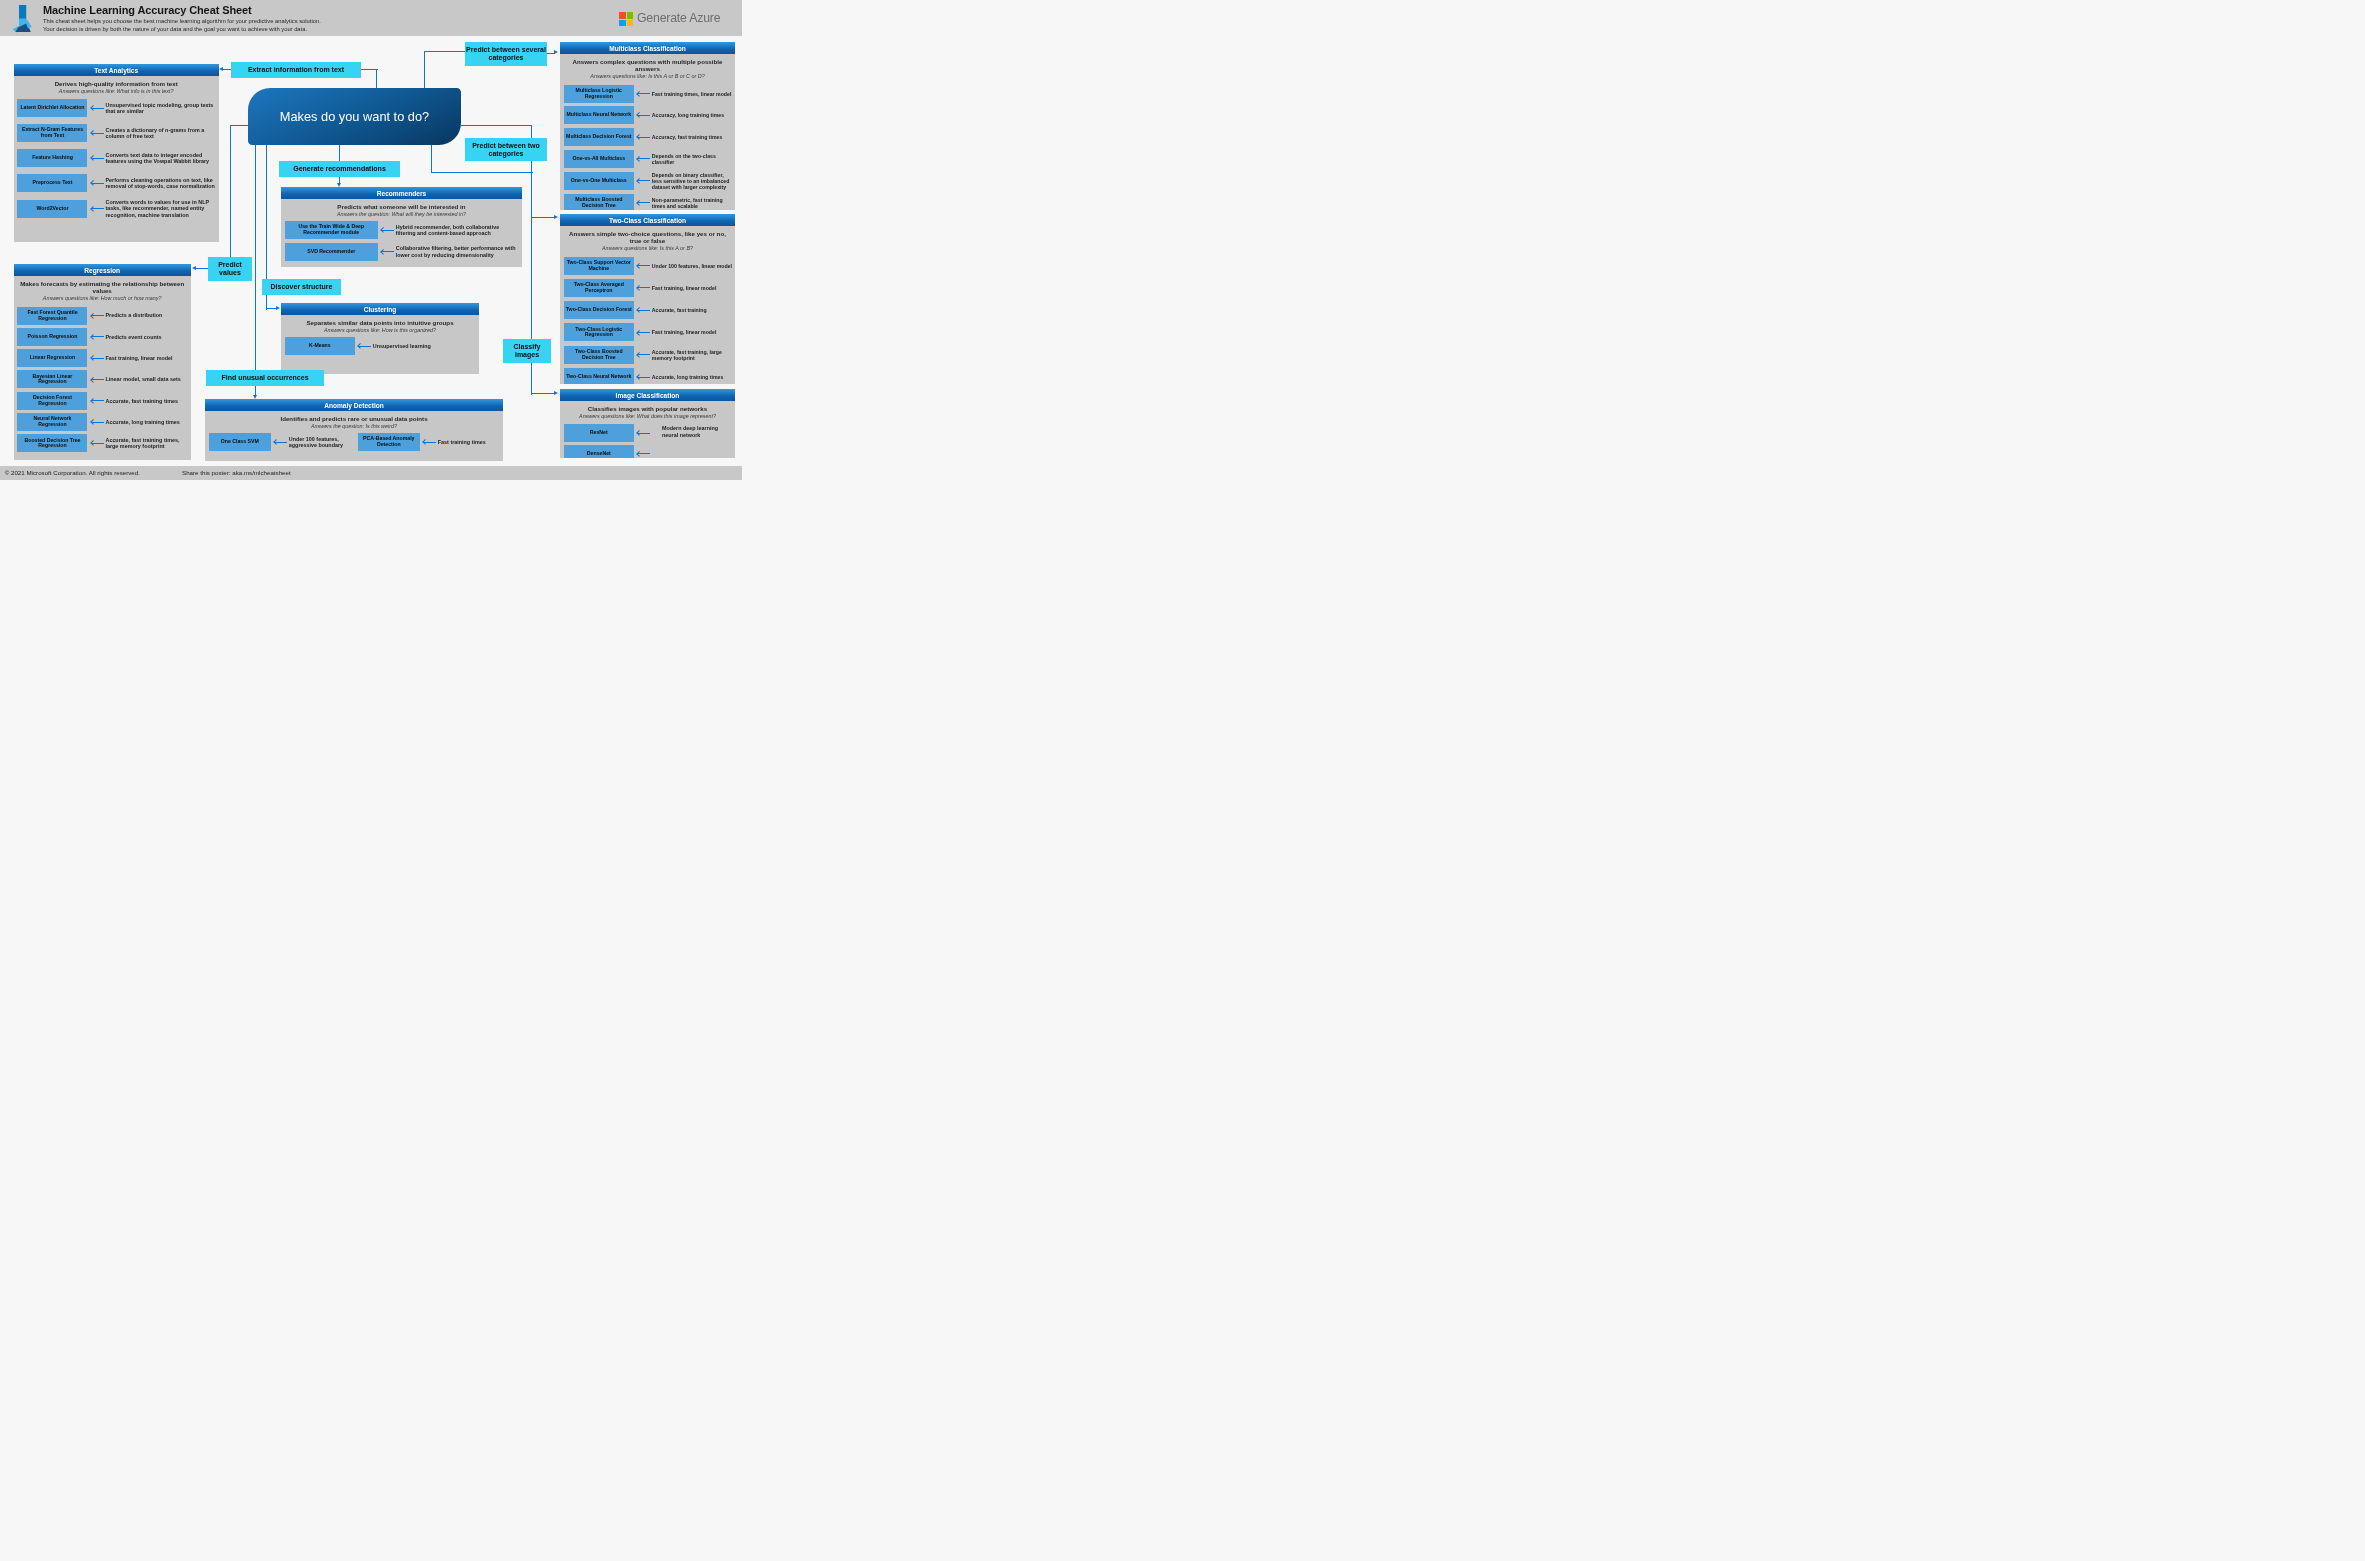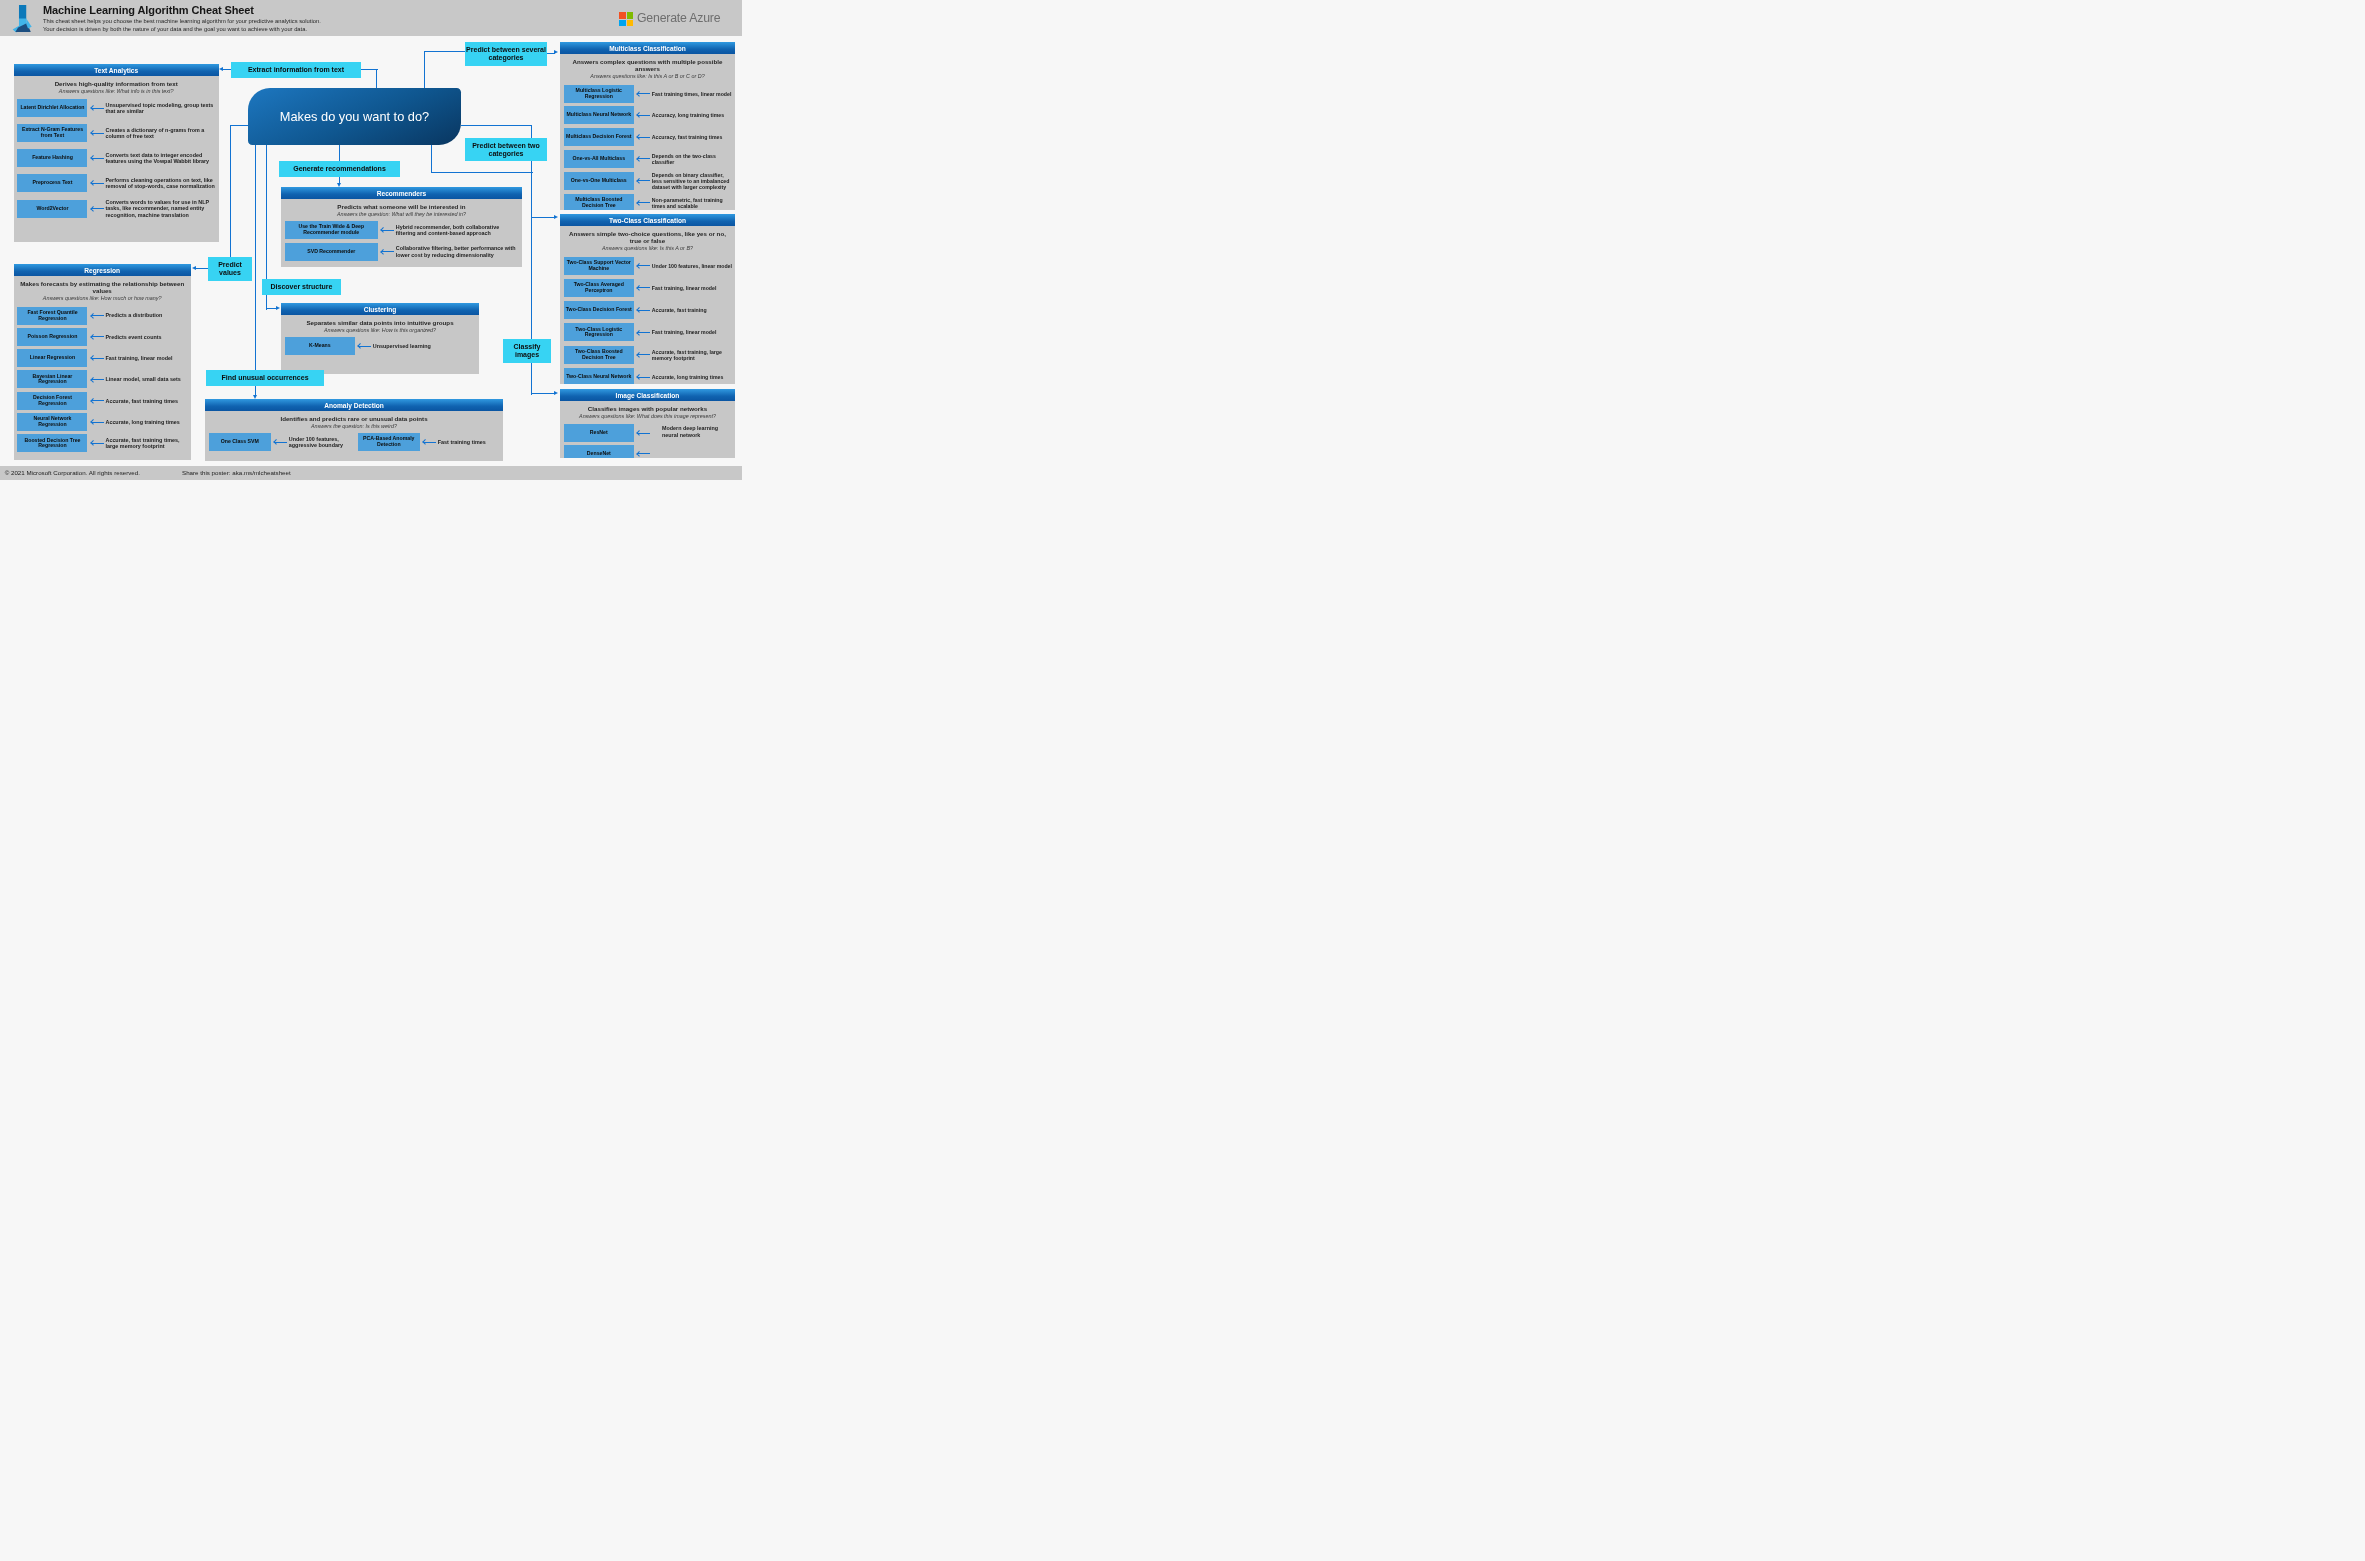--- a/index.html
+++ b/index.html
@@ -102,21 +102,21 @@
 </head>
 <body>
 
 <div class="band" id="top-band"></div>
 <svg id="app-logo" viewBox="0 0 60 64" style="z-index:3">
   <polygon points="24,2 40,2 40,32 24,48" fill="#0c79ba"></polygon>
   <polygon points="24,32 24,48 10,56 18,63 40,44 40,32" fill="#41b4e9"></polygon>
   <polygon points="22,52 42,42 50,62 16,62" fill="#1c4e80"></polygon>
   <polygon points="40,32 52,50 44,54 40,44" fill="#41b4e9"></polygon>
 </svg>
-<div id="page-title" style="z-index:3">Machine Learning Algorithm Cheat Sheet</div>
+<div id="page-title" style="z-index:3">Machine Learning Accuracy Cheat Sheet</div>
 <div id="page-sub1" style="z-index:3">This cheat sheet helps you choose the best machine learning algorithm for your predictive analytics solution.</div>
 <div id="page-sub2" style="z-index:3">Your decision is driven by both the nature of your data and the goal you want to achieve with your data.</div>
 <div id="ms-logo" style="z-index:3">
   <div class="r"></div>
     <div class="g"></div>
     <div class="b"></div>
     <div class="y"></div>
 </div>
 <div id="brand" style="z-index:3">Generate Azure</div>
 

